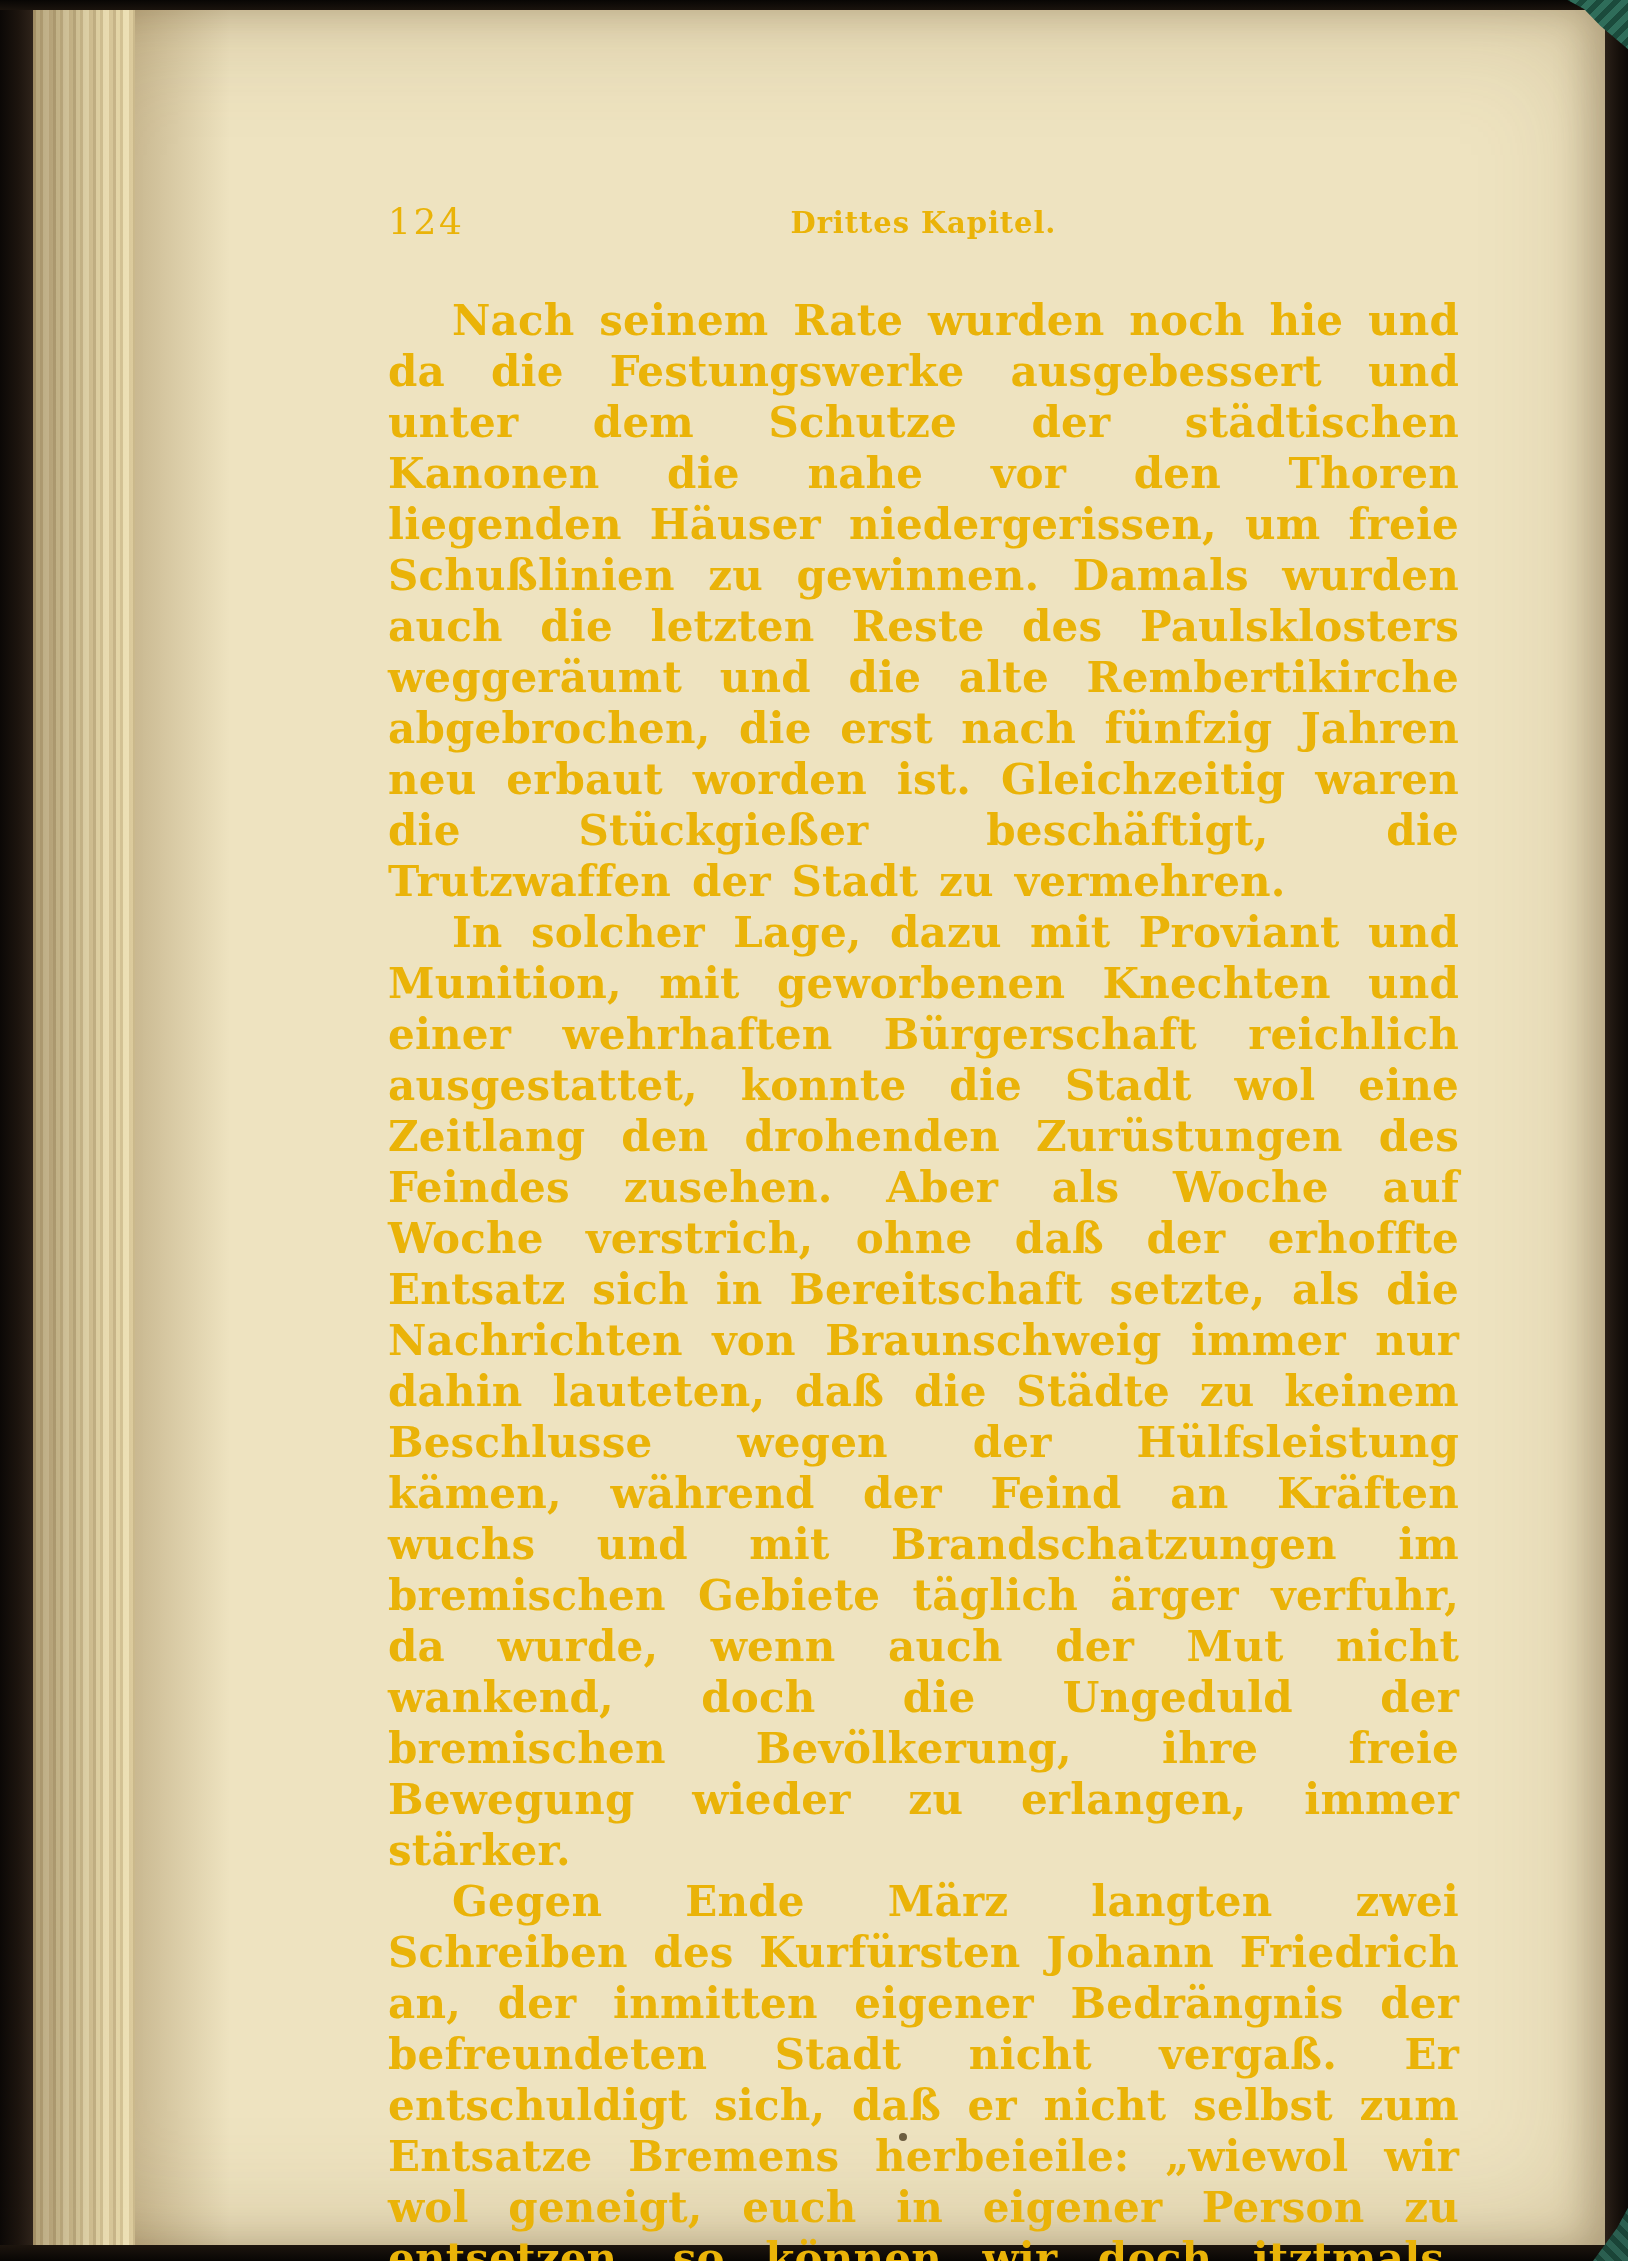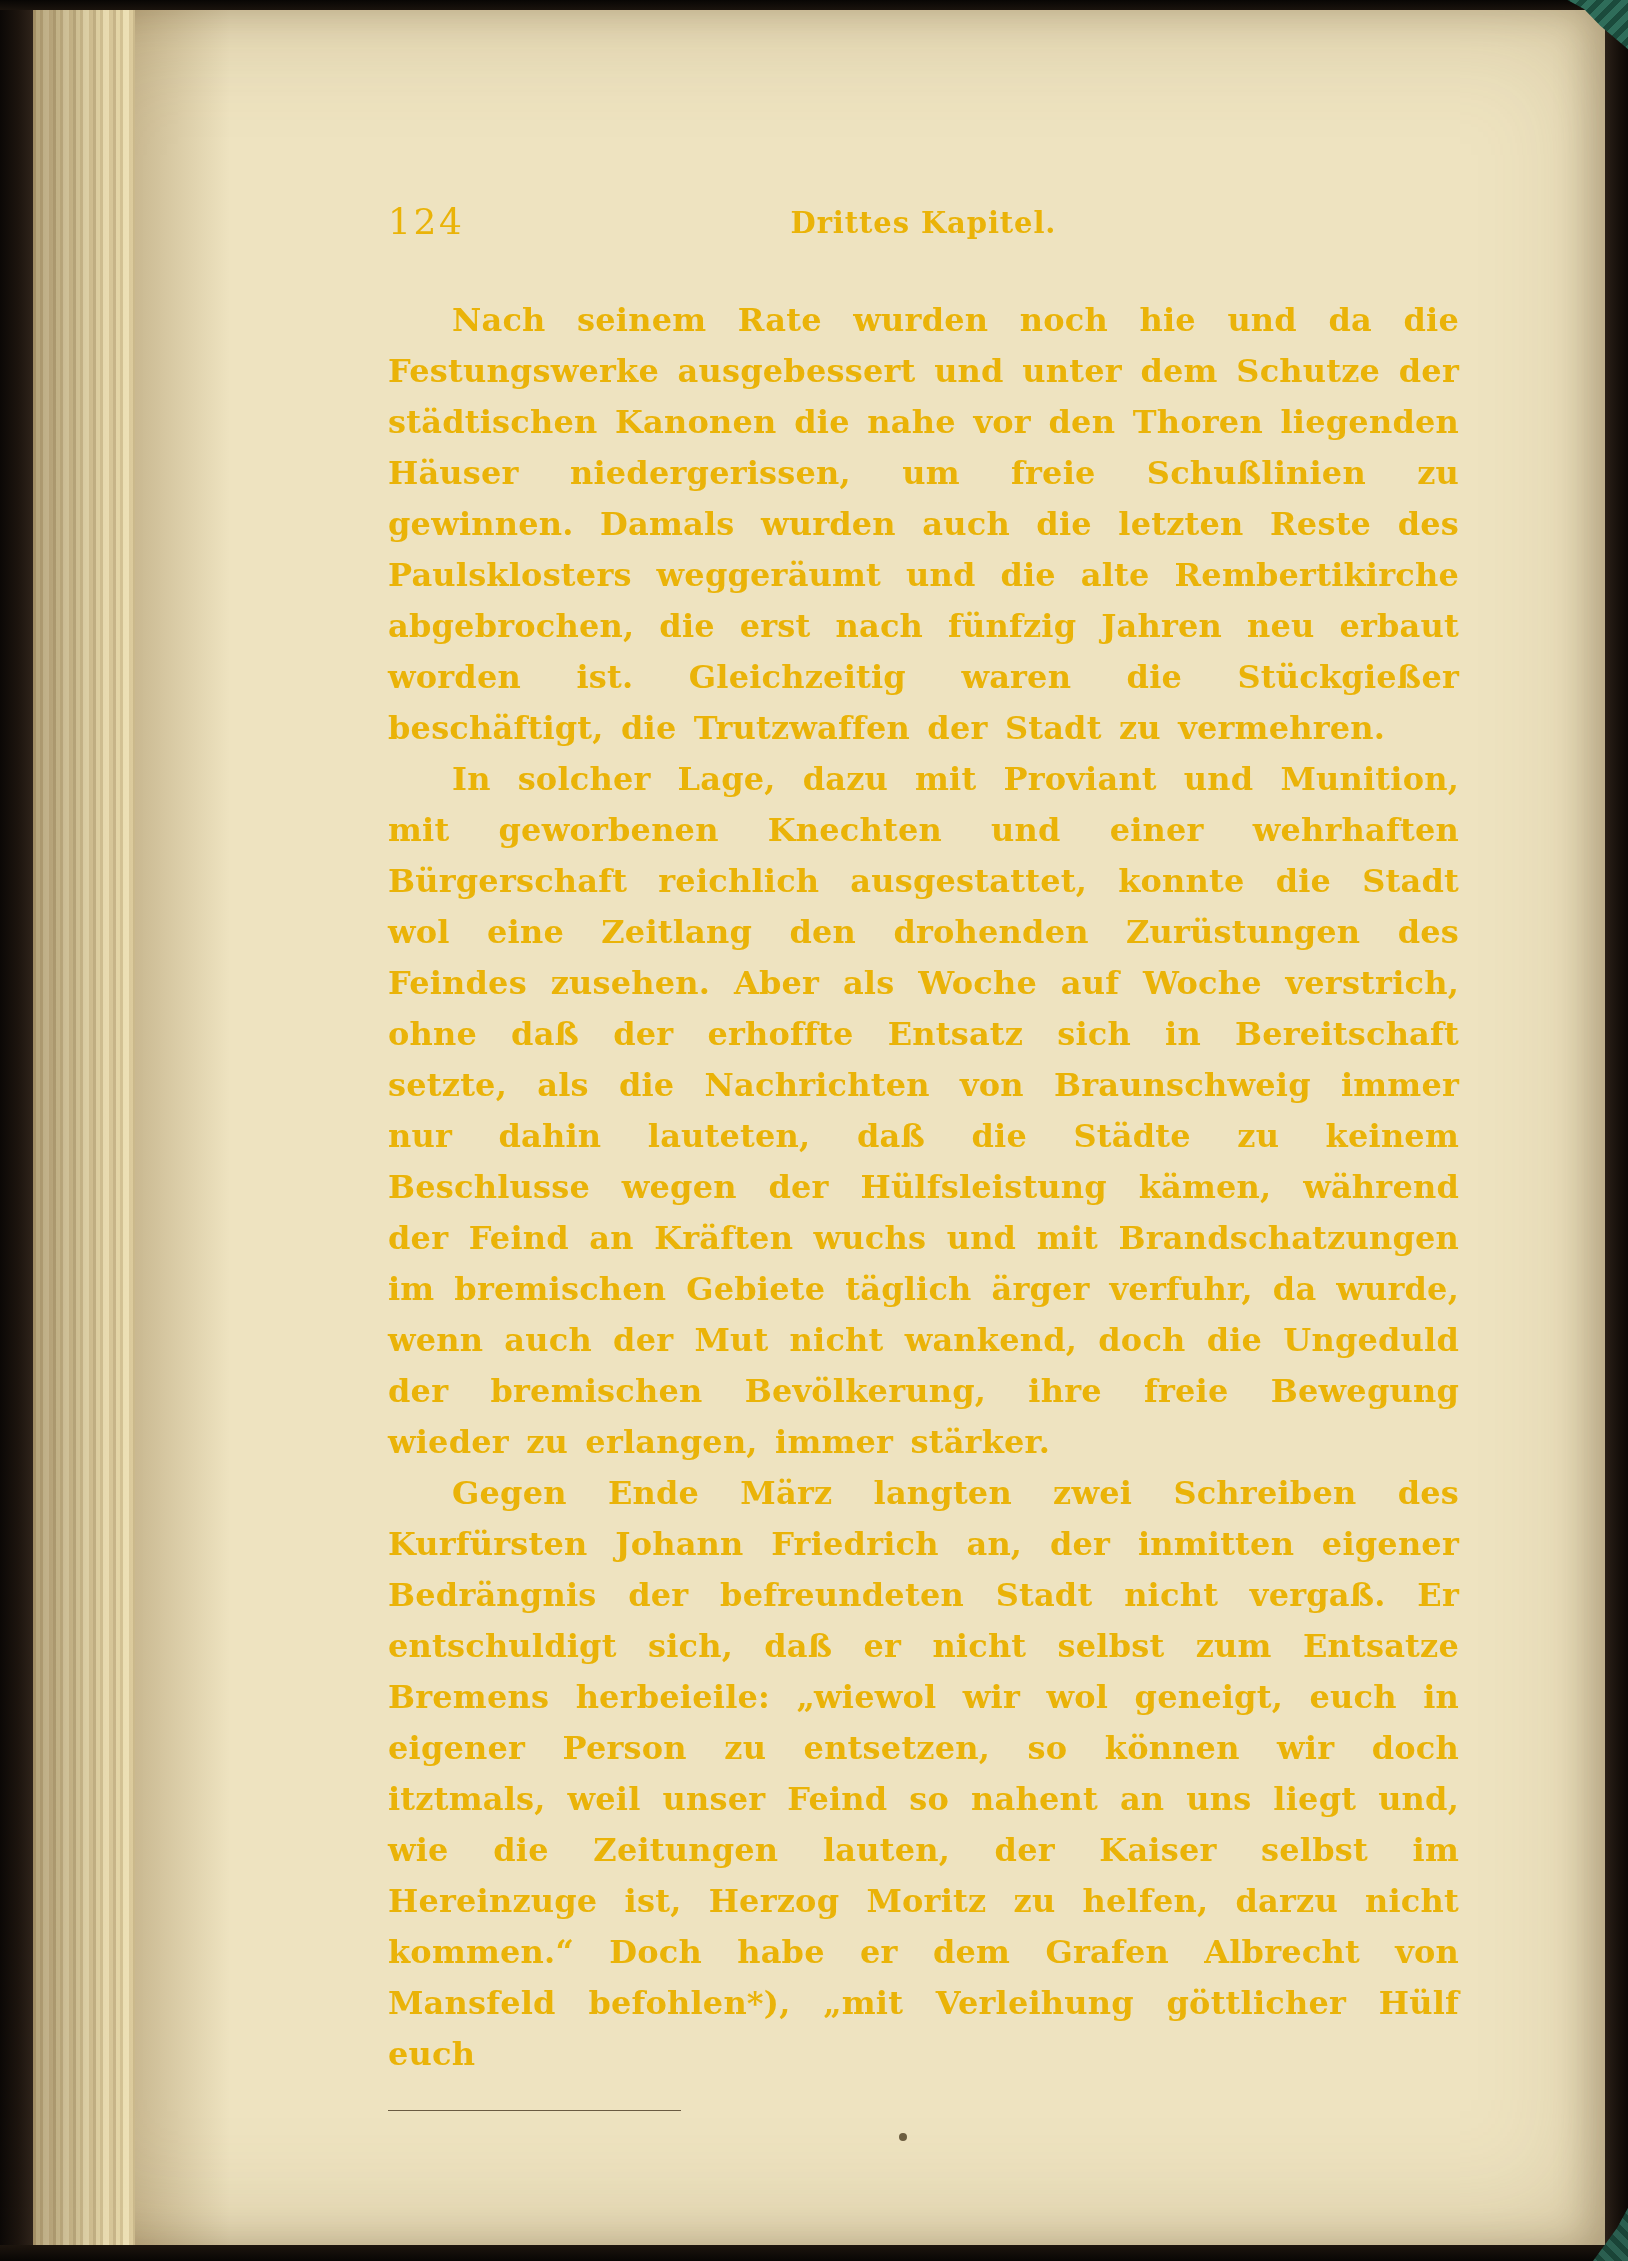--- a/index.html
+++ b/index.html
@@ -81,21 +81,21 @@
     font-size: 36px; letter-spacing: 2.6px; font-weight: normal;
   }
   .running-title {
     position: absolute; left: 0; right: 0; top: 5.2px;
     text-align: center; font-size: 29px; font-weight: bold;
     letter-spacing: 0.9px;
   }
 
   .body-text p {
     margin: 0;
-    font-size: 32px; line-height: 51px;
+    font-size: 42px; line-height: 51px;
     font-weight: bold;
     text-align: justify;
     text-indent: 64px;
     word-spacing: 6px;
     letter-spacing: 0.2px;
   }
   .body-text p.continues { text-align-last: justify; }
 
   .footnote-rule {
     margin-top: 29.5px; margin-bottom: 14px;

